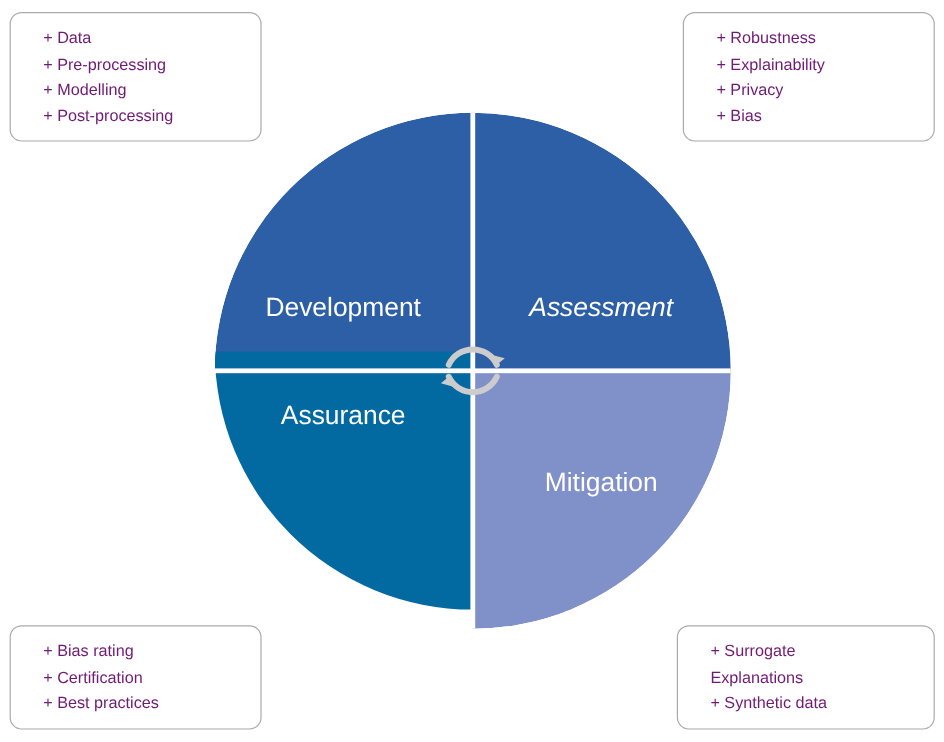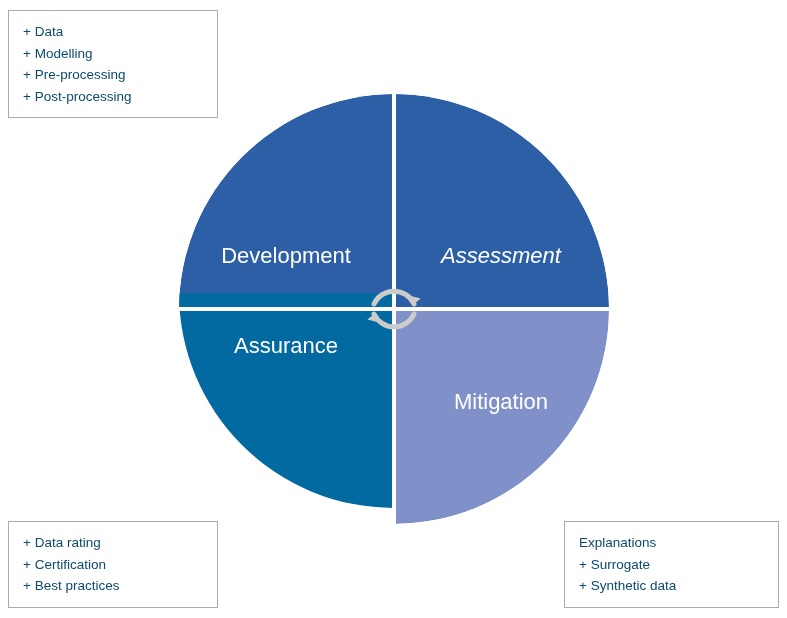--- a/index.html
+++ b/index.html
@@ -15,26 +15,26 @@
     .diagram-container {
       position: relative;
       width: 787px;
       height: 618px;
     }
 
     
     .corner-box {
       position: absolute;
       border: 1.5px solid #aaa;
-      border-radius: 0;
-      padding: 10px 14px;
+      border-radius: 10px;
+      padding: 10px 27px;
       background: #fff;
       font-size: 13.5px;
       line-height: 1.6;
-      color: #0c4a6e;
+      color: #701a75;
       z-index: 10;
     }
 
     .corner-box.top-left {
       top: 10px;
       left: 8px;
       width: 210px;
     }
 
     .corner-box.top-right {
@@ -177,35 +177,41 @@
       z-index: 6;
     }
   </style>
 </head>
 <body>
 
 <div class="diagram-container">
 
   <div class="corner-box top-left">
     <p>+ Data</p>
+    <p>+ Pre-processing</p>
     <p>+ Modelling</p>
-    <p>+ Pre-processing</p>
     <p>+ Post-processing</p>
   </div>
 
+  <div class="corner-box top-right">
+    <p>+ Robustness</p>
+    <p>+ Explainability</p>
+    <p>+ Privacy</p>
+    <p>+ Bias</p>
+  </div>
 
   <div class="corner-box bottom-left">
-    <p>+ Data rating</p>
+    <p>+ Bias rating</p>
     <p>+ Certification</p>
     <p>+ Best practices</p>
   </div>
 
   <div class="corner-box bottom-right">
+    <p>+ Surrogate</p>
     <p>  Explanations</p>
-    <p>+ Surrogate</p>
     <p>+ Synthetic data</p>
   </div>
 
   <div class="circle-wrapper">
 
     <div class="quadrant top-left">
       <span class="quadrant-label">Development</span>
     </div>
 
     <div class="quadrant top-right">

